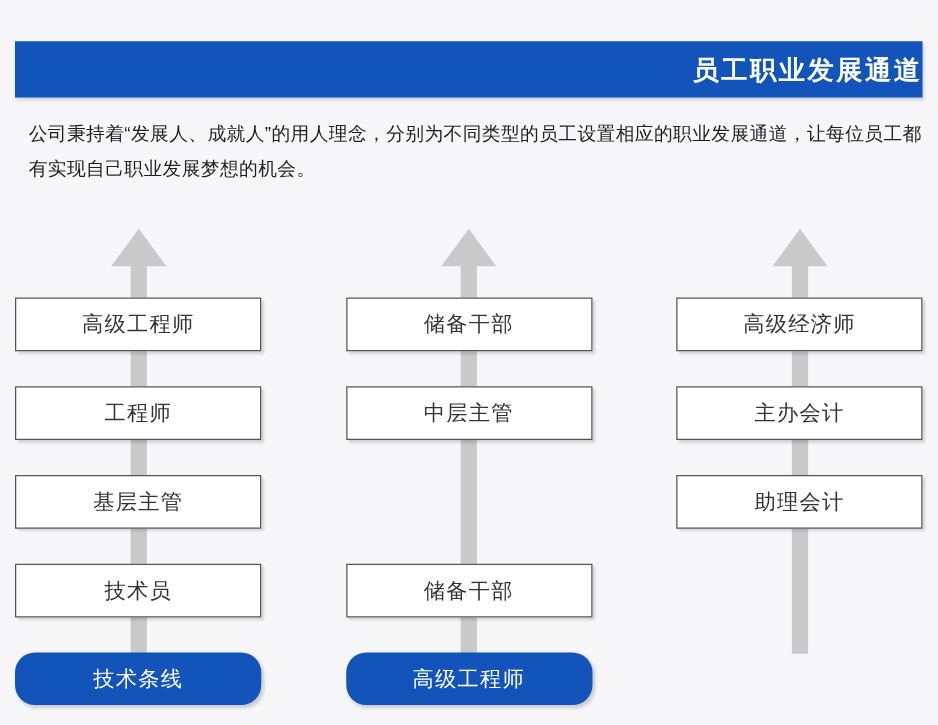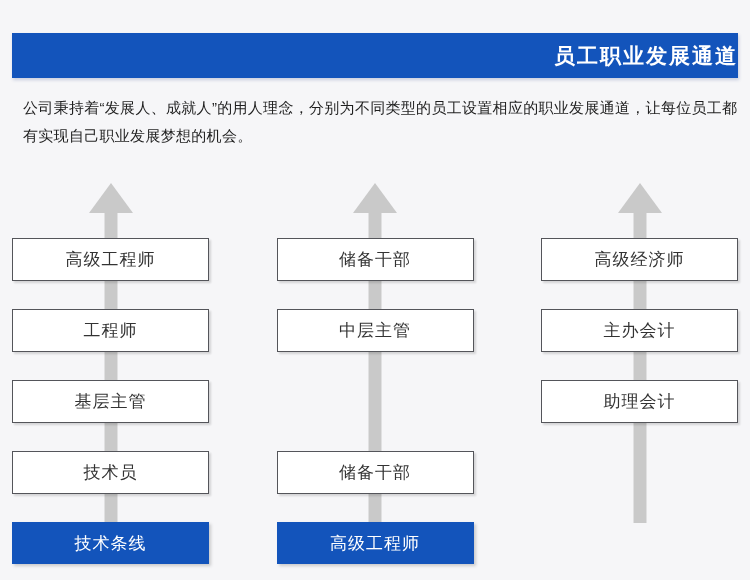--- a/index.html
+++ b/index.html
@@ -42,21 +42,21 @@
     display:flex;align-items:center;justify-content:center;
     font-size:17px;color:#333;letter-spacing:1px;
     box-shadow:2px 2px 2px rgba(0,0,0,.14);z-index:1;
   }
   .pos-1{top:55px}.pos-2{top:126px}.pos-3{top:197px}.pos-4{top:268px}
   .track-name{
     position:absolute;left:0;top:339px;width:100%;height:42px;box-sizing:border-box;
     background:var(--accent,#1354bb);color:#fff;
     display:flex;align-items:center;justify-content:center;
     font-size:17px;letter-spacing:1px;
-    box-shadow:2px 2px 3px rgba(0,0,0,.18);z-index:1;
+    box-shadow:2px 2px 3px rgba(0,0,0,.18);z-index:1;border-radius:16px;
   }
 </style>
 </head>
 <body>
 
 <div class="stage">
 
   <header class="banner">
     <h1>员工职业发展通道</h1>
   </header>

